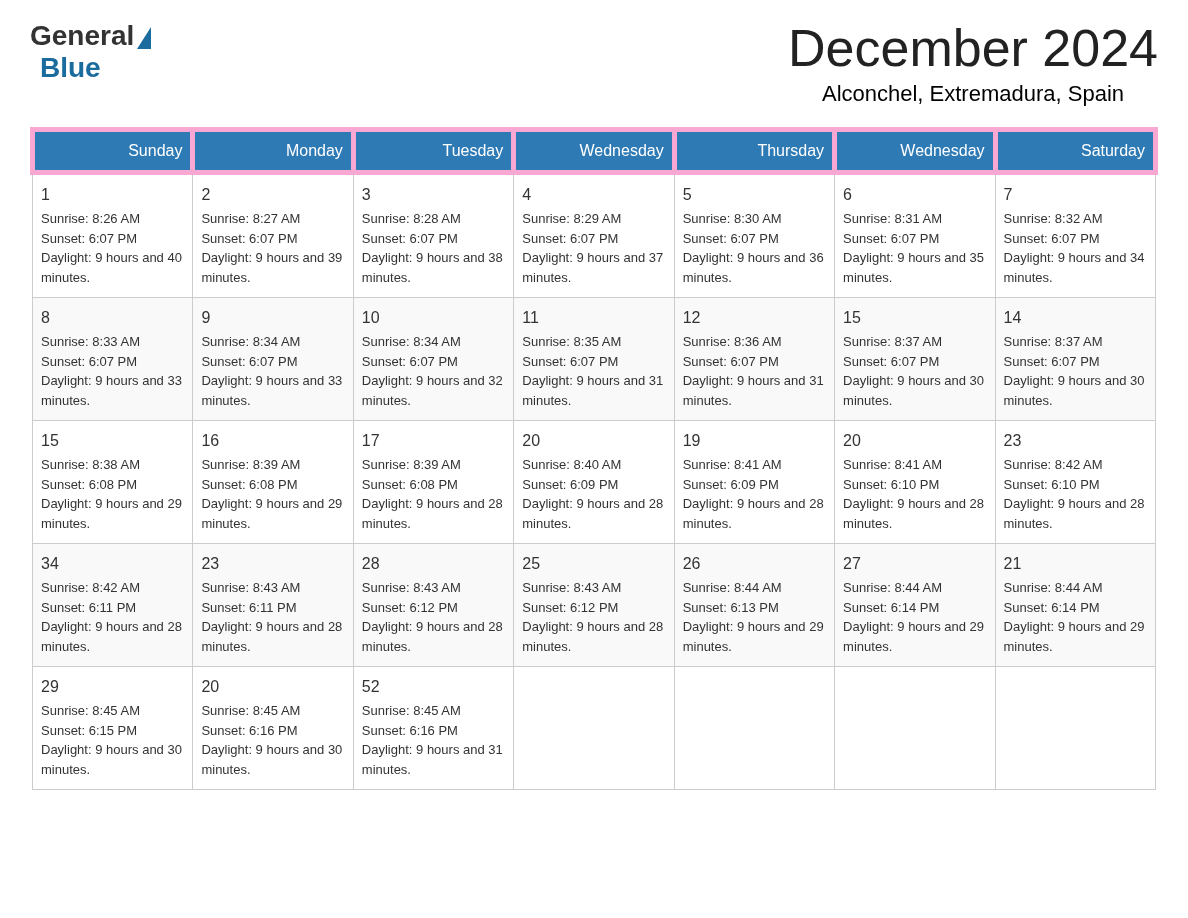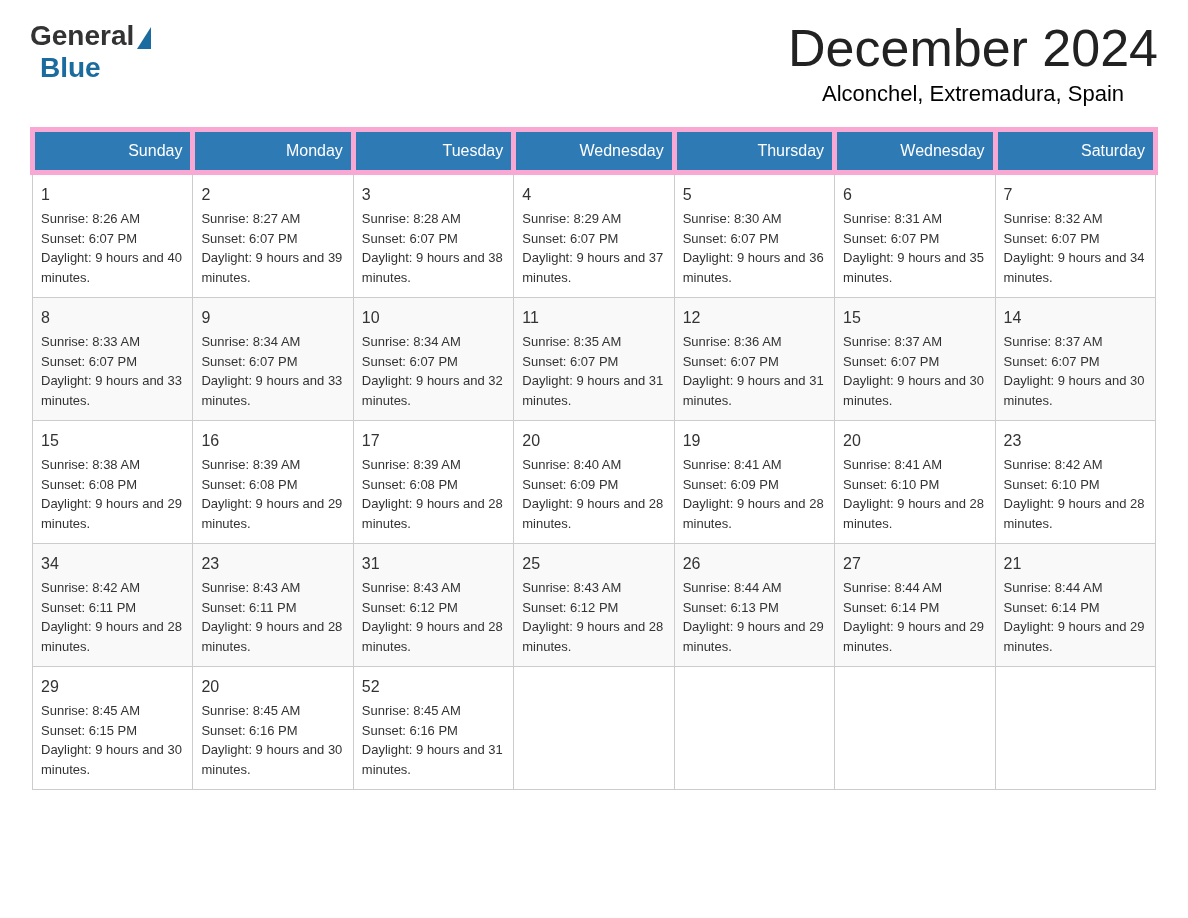--- a/index.html
+++ b/index.html
@@ -153,21 +153,21 @@
         <td><span class="day-num">16</span>Sunrise: 8:39 AM<br>Sunset: 6:08 PM<br>Daylight: 9 hours and 29 minutes.</td>
         <td><span class="day-num">17</span>Sunrise: 8:39 AM<br>Sunset: 6:08 PM<br>Daylight: 9 hours and 28 minutes.</td>
         <td><span class="day-num">20</span>Sunrise: 8:40 AM<br>Sunset: 6:09 PM<br>Daylight: 9 hours and 28 minutes.</td>
         <td><span class="day-num">19</span>Sunrise: 8:41 AM<br>Sunset: 6:09 PM<br>Daylight: 9 hours and 28 minutes.</td>
         <td><span class="day-num">20</span>Sunrise: 8:41 AM<br>Sunset: 6:10 PM<br>Daylight: 9 hours and 28 minutes.</td>
         <td><span class="day-num">23</span>Sunrise: 8:42 AM<br>Sunset: 6:10 PM<br>Daylight: 9 hours and 28 minutes.</td>
       </tr>
       <tr>
         <td><span class="day-num">34</span>Sunrise: 8:42 AM<br>Sunset: 6:11 PM<br>Daylight: 9 hours and 28 minutes.</td>
         <td><span class="day-num">23</span>Sunrise: 8:43 AM<br>Sunset: 6:11 PM<br>Daylight: 9 hours and 28 minutes.</td>
-        <td><span class="day-num">31</span>Sunrise: 8:43 AM<br>Sunset: 6:12 PM<br>Daylight: 9 hours and 28 minutes.</td>
+        <td><span class="day-num">28</span>Sunrise: 8:43 AM<br>Sunset: 6:12 PM<br>Daylight: 9 hours and 28 minutes.</td>
         <td><span class="day-num">25</span>Sunrise: 8:43 AM<br>Sunset: 6:12 PM<br>Daylight: 9 hours and 28 minutes.</td>
         <td><span class="day-num">26</span>Sunrise: 8:44 AM<br>Sunset: 6:13 PM<br>Daylight: 9 hours and 29 minutes.</td>
         <td><span class="day-num">27</span>Sunrise: 8:44 AM<br>Sunset: 6:14 PM<br>Daylight: 9 hours and 29 minutes.</td>
         <td><span class="day-num">21</span>Sunrise: 8:44 AM<br>Sunset: 6:14 PM<br>Daylight: 9 hours and 29 minutes.</td>
       </tr>
       <tr>
         <td><span class="day-num">29</span>Sunrise: 8:45 AM<br>Sunset: 6:15 PM<br>Daylight: 9 hours and 30 minutes.</td>
         <td><span class="day-num">20</span>Sunrise: 8:45 AM<br>Sunset: 6:16 PM<br>Daylight: 9 hours and 30 minutes.</td>
         <td><span class="day-num">52</span>Sunrise: 8:45 AM<br>Sunset: 6:16 PM<br>Daylight: 9 hours and 31 minutes.</td>
         <td class="empty"></td>

